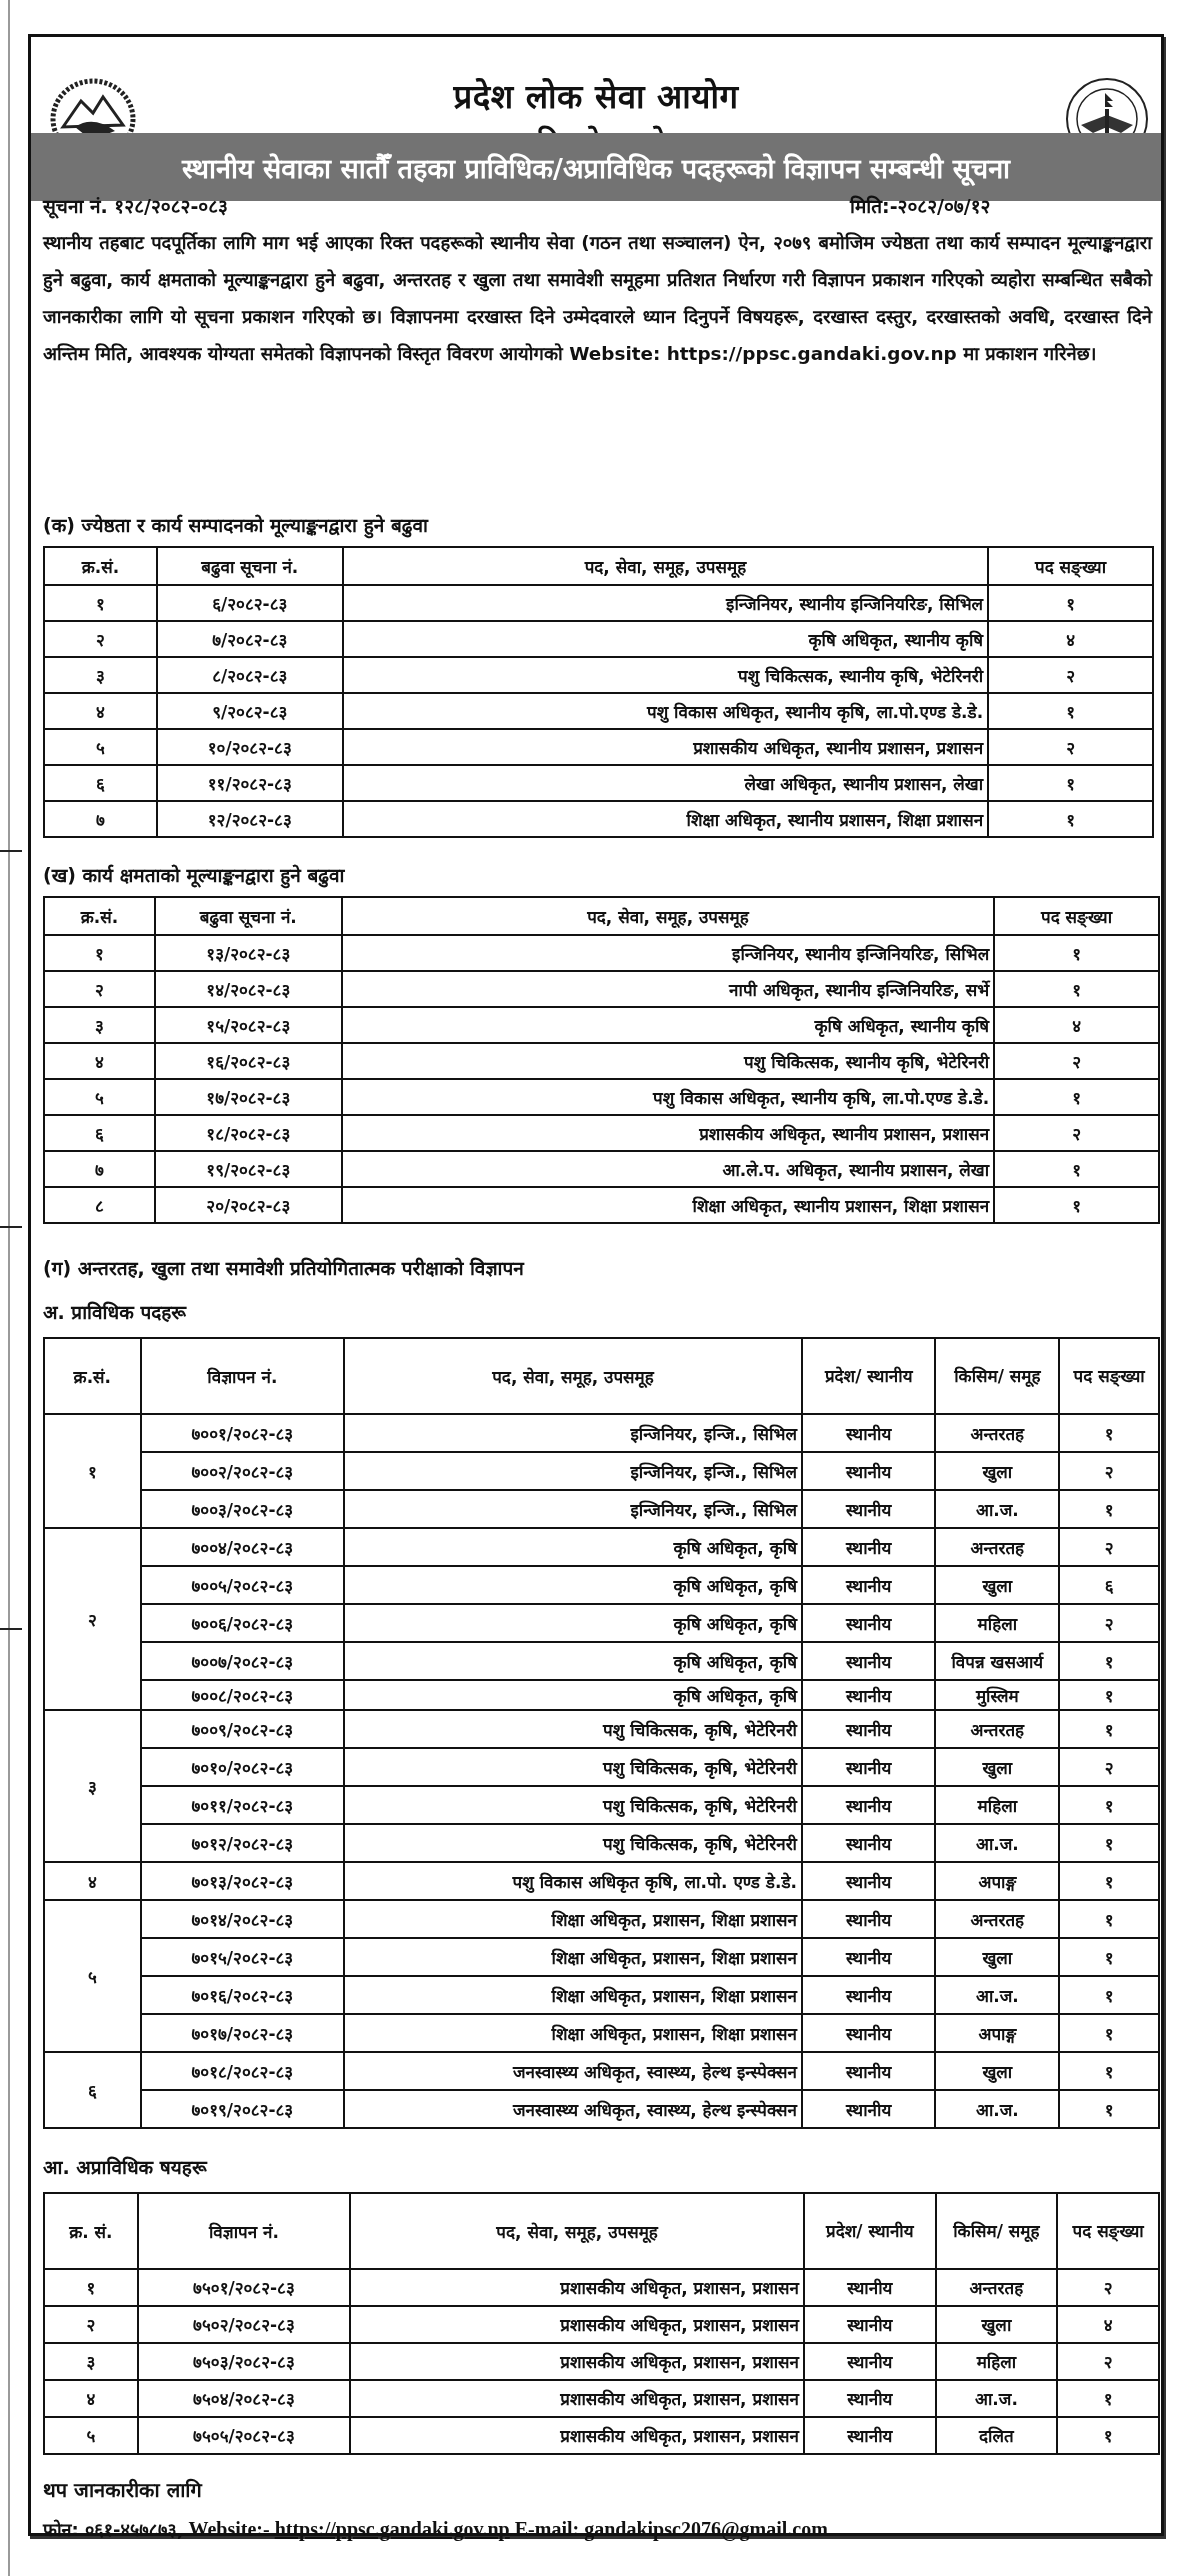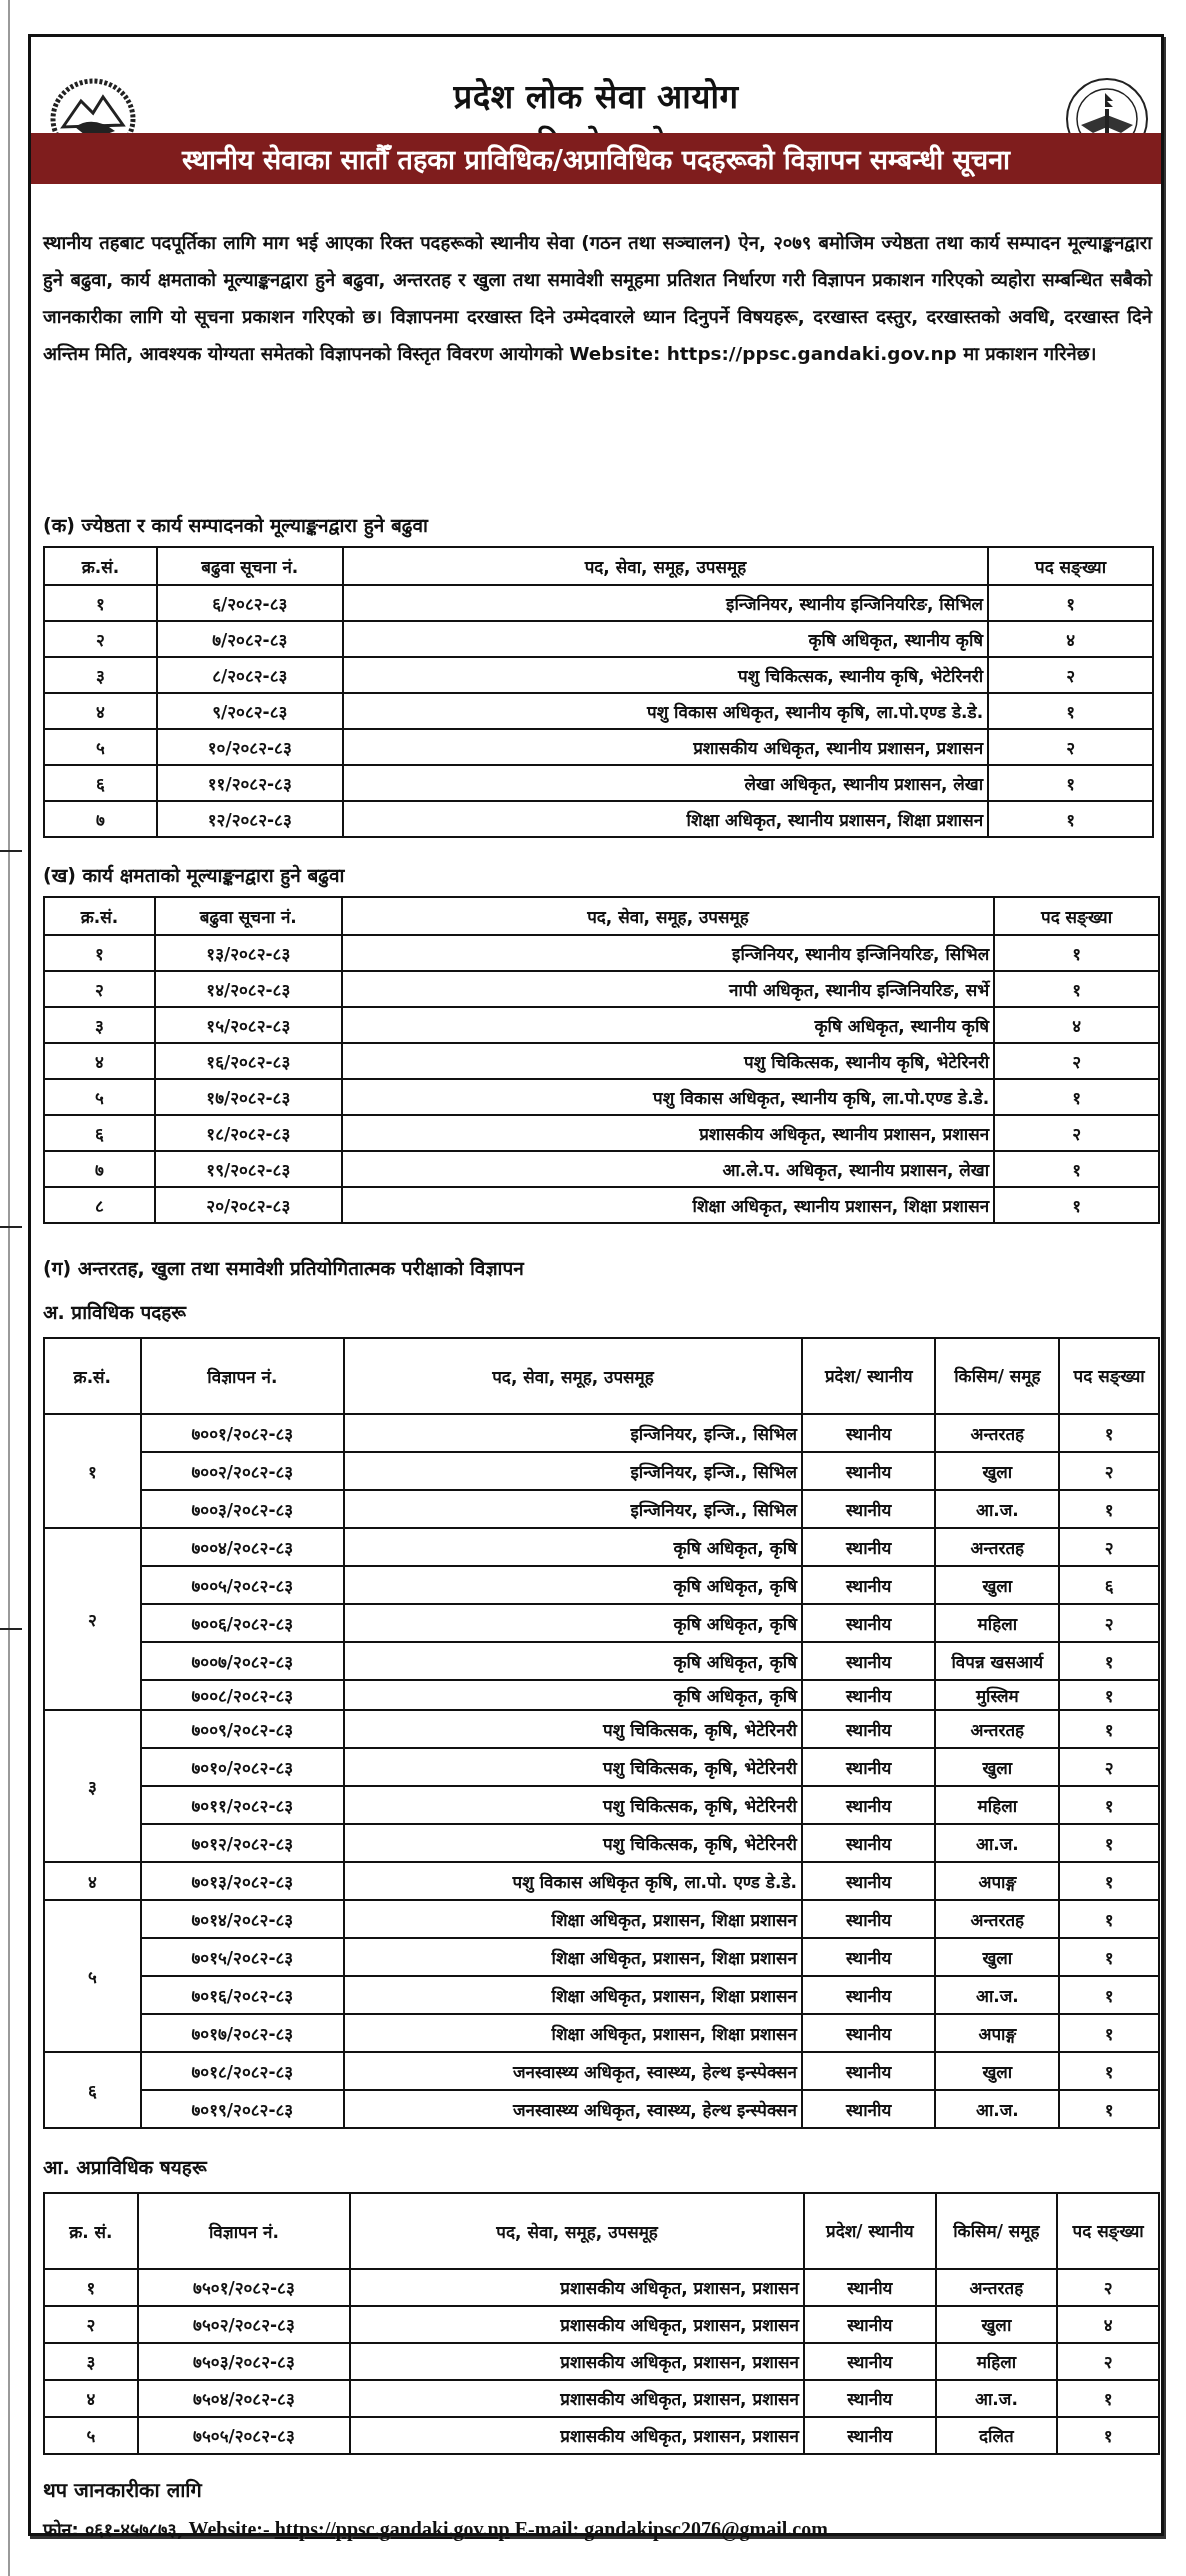--- a/index.html
+++ b/index.html
@@ -7,21 +7,21 @@
   body { position: relative; font-family: "DejaVu Sans", sans-serif; color: #111; }
   .edge-left { position: absolute; left: 8px; top: 0; width: 2px; height: 2576px; background: #9a9a9a; }
   .edge-tick { position: absolute; left: 0; width: 22px; height: 2px; background: #222; }
   .frame { position: absolute; left: 28px; top: 34px; width: 1136px; height: 2502px; border: 3px solid #111; box-shadow: 2px 3px 0 #333; background: #fff; }
   .header { position: absolute; left: 0; top: 0; width: 1130px; height: 96px; margin-top: 32px; }
   .logo { position: absolute; top: 6px; width: 104px; height: 86px; }
   .logo-left { left: 10px; }
   .logo-right { right: 8px; width: 92px; }
   .title1 { position: absolute; left: 0; right: 0; top: 4px; text-align: center; font-size: 33px; font-weight: bold; letter-spacing: 0.5px; }
   .title2 { position: absolute; left: 0; right: 0; top: 52px; text-align: center; font-size: 29px; font-weight: bold; }
-  .banner { position: absolute; left: 0; top: 96px; width: 1130px; height: 51px; background: #7f1d1d; color: #fff; font-size: 27px; font-weight: bold; display: flex; align-items: center; justify-content: center; white-space: nowrap; }
+  .banner { position: absolute; left: 0; top: 96px; width: 1130px; height: 68px; background: #737373; color: #fff; font-size: 27px; font-weight: bold; display: flex; align-items: center; justify-content: center; white-space: nowrap; }
   .notice-row { position: absolute; left: 12px; top: 154px; width: 1107px; height: 30px; font-size: 19px; font-weight: bold; }
   .notice-no { position: absolute; left: 0; top: 2px; }
   .notice-date { position: absolute; left: 807px; top: 2px; }
   .para { position: absolute; left: 12px; top: 187px; width: 1109px; font-size: 18.4px; line-height: 37px; font-weight: bold; text-align: justify; text-align-last: left; }
   .sec-title { position: absolute; left: 12px; font-size: 19px; font-weight: bold; white-space: nowrap; }
   table.grid { position: absolute; left: 12px; border-collapse: collapse; font-size: 17px; font-weight: bold; }
   table.grid th, table.grid td { border: 2px solid #111; text-align: center; vertical-align: middle; padding: 0 4px; white-space: nowrap; }
   table.grid td.left { text-align: right; padding-left: 26px; }
   table.grid th { font-size: 17px; }
   .footer-title { position: absolute; left: 12px; top: 2439px; font-size: 20px; font-weight: bold; }
@@ -53,20 +53,24 @@
       <circle cx="46" cy="44" r="30" fill="none" stroke="#222" stroke-width="1.5"></circle>
       <path d="M44 18 L52 26 L46 26 L52 32 L44 32 Z" fill="#222"></path>
       <path d="M20 50 L46 40 L72 50 L60 58 L46 52 L32 58 Z" fill="#333"></path>
       <rect x="44" y="34" width="4" height="24" fill="#222"></rect>
       <path d="M26 62 Q46 72 66 62" fill="none" stroke="#222" stroke-width="3"></path>
     </svg>
   </div>
 
   <div class="banner">स्थानीय सेवाका सातौँ तहका प्राविधिक/अप्राविधिक पदहरूको विज्ञापन सम्बन्धी सूचना</div>
 
+  <div class="notice-row">
+    <span class="notice-no">सूचना नं. १२८/२०८२-०८३</span>
+    <span class="notice-date">मिति:-२०८२/०७/१२</span>
+  </div>
 
   <div class="para">स्थानीय तहबाट पदपूर्तिका लागि माग भई आएका रिक्त पदहरूको स्थानीय सेवा (गठन तथा सञ्चालन) ऐन, २०७९ बमोजिम ज्येष्ठता तथा कार्य सम्पादन मूल्याङ्कनद्वारा हुने बढुवा, कार्य क्षमताको मूल्याङ्कनद्वारा हुने बढुवा, अन्तरतह र खुला तथा समावेशी समूहमा प्रतिशत निर्धारण गरी विज्ञापन प्रकाशन गरिएको व्यहोरा सम्बन्धित सबैको जानकारीका लागि यो सूचना प्रकाशन गरिएको छ। विज्ञापनमा दरखास्त दिने उम्मेदवारले ध्यान दिनुपर्ने विषयहरू, दरखास्त दस्तुर, दरखास्तको अवधि, दरखास्त दिने अन्तिम मिति, आवश्यक योग्यता समेतको विज्ञापनको विस्तृत विवरण आयोगको Website: https://ppsc.gandaki.gov.np मा प्रकाशन गरिनेछ।</div>
 
   <div class="sec-title" style="top:475px">(क) ज्येष्ठता र कार्य सम्पादनको मूल्याङ्कनद्वारा हुने बढुवा</div>
   <table class="grid" id="tbl-ka" style="top:509px;width:1111px">
     <colgroup>
         <col style="width:113px">
         <col style="width:186px">
         <col style="width:646px">
         <col style="width:165px">

